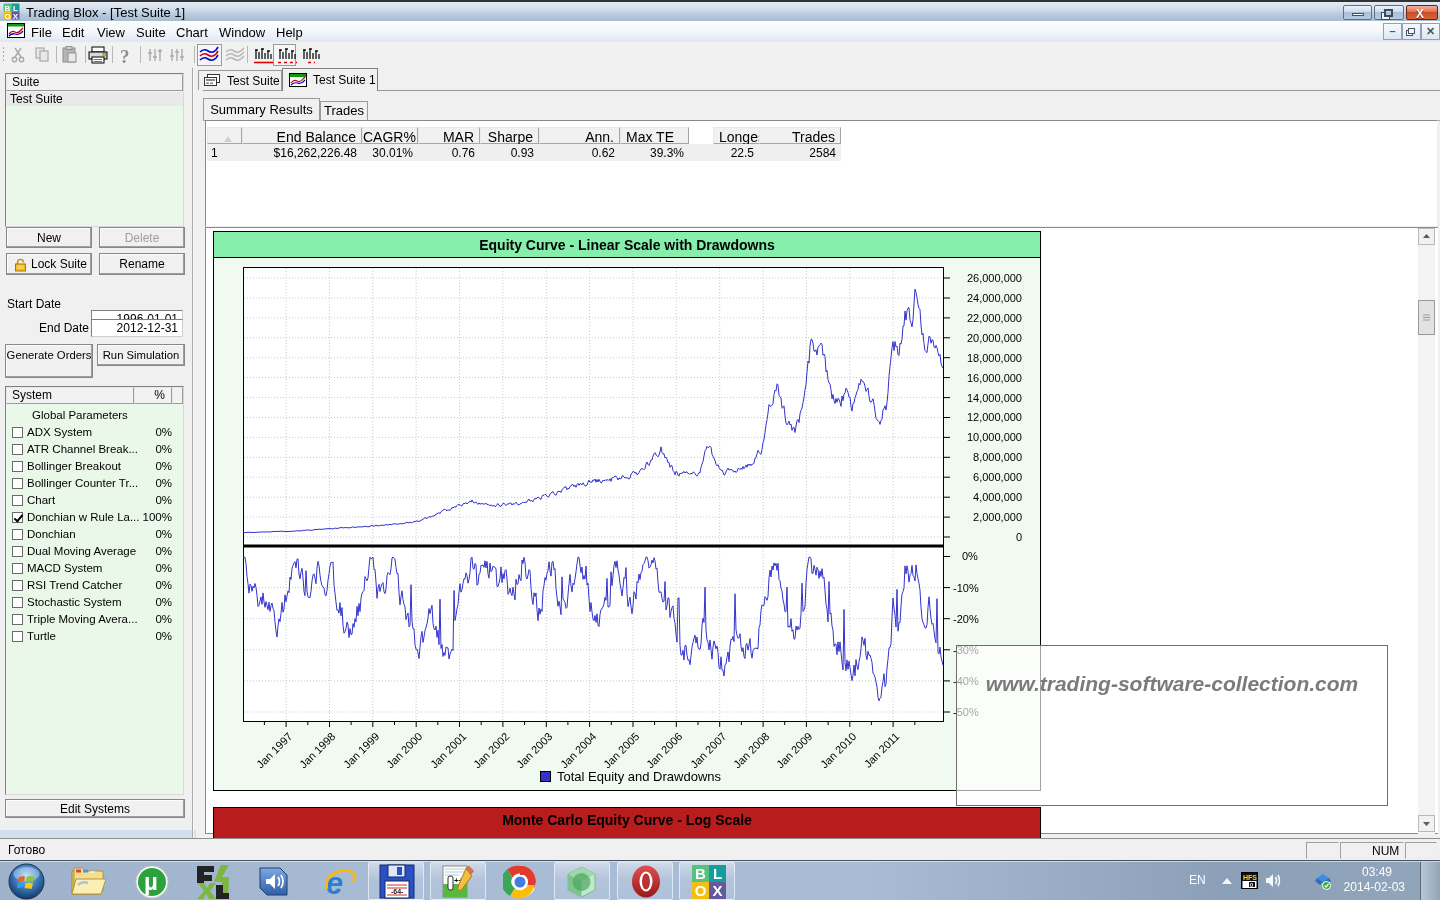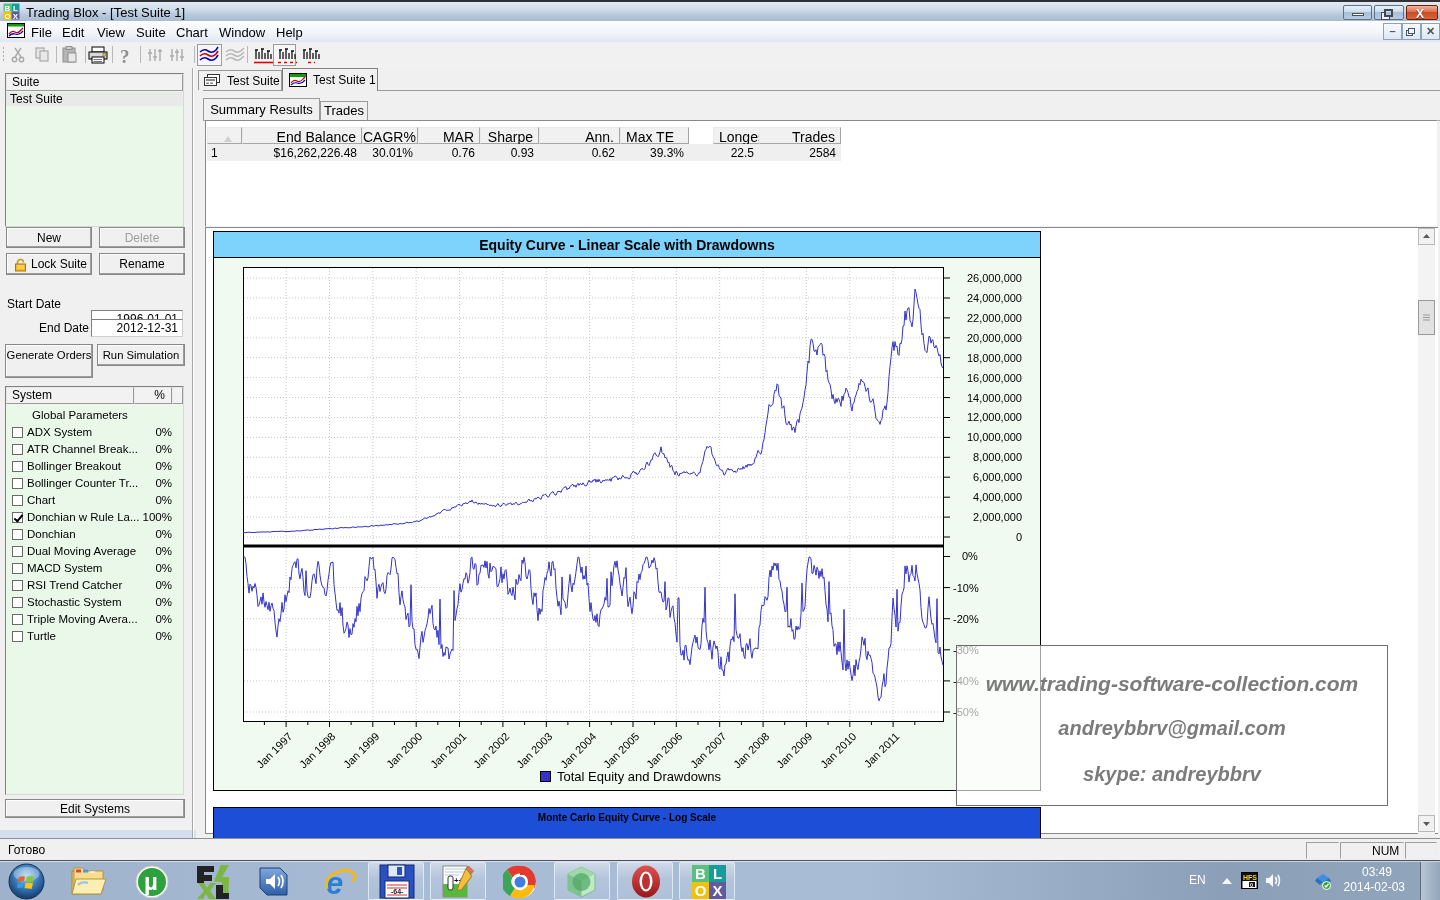--- a/index.html
+++ b/index.html
@@ -47,22 +47,22 @@
 
 #content{position:absolute;left:203px;top:68px;width:1237px;height:770px;background:#f0f0f0;}
 .tab{position:absolute;background:#f0f0f0;border:1px solid #9a9a9a;border-bottom:none;font-size:13px;white-space:nowrap;}
 
 #tablearea{position:absolute;left:2px;top:52px;width:1233px;height:107px;background:#fff;border:1px solid;border-color:#8a8a8a #efefef #efefef #8a8a8a;}
 .th{position:absolute;top:6px;height:17px;background:#f1f1f1;border:1px solid;border-color:#e9e9e9 #a6a6a6 #a6a6a6 #e9e9e9;font-size:14px;text-align:right;padding:1px 5px 0 0;}
 .td{position:absolute;top:23px;height:17px;background:#efefef;font-size:12px;text-align:right;padding:2px 5px 0 0;}
 
 #chartview{position:absolute;left:2px;top:159px;width:1233px;height:607px;background:#fff;border-top:1px solid #8a8a8a;border-left:1px solid #8a8a8a;border-bottom:1px solid #8a8a8a;}
 #chartpanel{position:absolute;left:7px;top:3px;width:828px;height:560px;background:#f1faf1;border:1px solid #000;}
-#charttitle{position:absolute;left:0;top:0;width:826px;height:26px;background:#7dd3fc;border-bottom:1px solid #000;text-align:center;font-weight:bold;font-size:14px;padding-top:5px;}
-#montebar{position:absolute;left:7px;top:579px;width:828px;height:36px;background:#1d4ed8;border:1px solid #000;text-align:center;font-weight:bold;font-size:10px;padding-top:4px;}
+#charttitle{position:absolute;left:0;top:0;width:826px;height:26px;background:#86efac;border-bottom:1px solid #000;text-align:center;font-weight:bold;font-size:14px;padding-top:5px;}
+#montebar{position:absolute;left:7px;top:579px;width:828px;height:36px;background:#b91c1c;border:1px solid #000;text-align:center;font-weight:bold;font-size:14px;padding-top:4px;}
 .ylab{position:absolute;width:70px;text-align:right;font-size:11px;height:12px;}
 .ddlab{position:absolute;font-size:11px;height:12px;}
 .xlab{position:absolute;font-size:11px;white-space:nowrap;transform:rotate(-45deg);transform-origin:100% 0%;}
 
 #vscroll{position:absolute;left:1212px;top:0;width:17px;height:606px;background:#f3f3f3;}
 .sbtn{position:absolute;left:0;width:17px;height:17px;background:#f1f1f1;border:1px solid #b8b8b8;color:#606060;}
 #sthumb{position:absolute;left:0;top:72px;width:17px;height:35px;background:#e2e2e2;border:1px solid #9a9a9a;}
 
 #wmark{position:absolute;left:956px;top:645px;width:432px;height:161px;background:rgba(255,255,255,0.63);border:1px solid #6e6e6e;z-index:30;}
 #wmark div{position:absolute;width:100%;text-align:center;font-weight:bold;font-style:italic;color:#7b7b7b;}
@@ -414,22 +414,20 @@
 <div class="xlab" style="left:703px;top:730px;width:60px;text-align:right;">Jan 2008</div>
 <div class="xlab" style="left:746px;top:730px;width:60px;text-align:right;">Jan 2009</div>
 <div class="xlab" style="left:790px;top:730px;width:60px;text-align:right;">Jan 2010</div>
 <div class="xlab" style="left:833px;top:730px;width:60px;text-align:right;">Jan 2011</div>
  <div style="position:absolute;left:540px;top:771px;width:11px;height:11px;background:#3333cc;border:1px solid #000;"></div>
  <div style="position:absolute;left:557px;top:769px;font-size:13px;white-space:nowrap;">Total Equity and Drawdowns</div>
 </div>
 
 <div id="wmark">
  <div style="top:26px;font-size:21px;">www.trading-software-collection.com</div>
- <div style="top:71px;font-size:20px;">andreybbrv@gmail.com</div>
- <div style="top:117px;font-size:20px;">skype: andreybbrv</div>
 </div>
 
 <div id="statusbar">
  <div style="position:absolute;left:8px;top:4px;">Готово</div>
  <div class="scell" style="left:1306px;width:33px;"></div>
  <div class="scell" style="left:1340px;width:64px;padding:1px 0 0 31px;">NUM</div>
  <div class="scell" style="left:1405px;width:32px;"></div>
 </div>
 
 <div id="taskbar">

